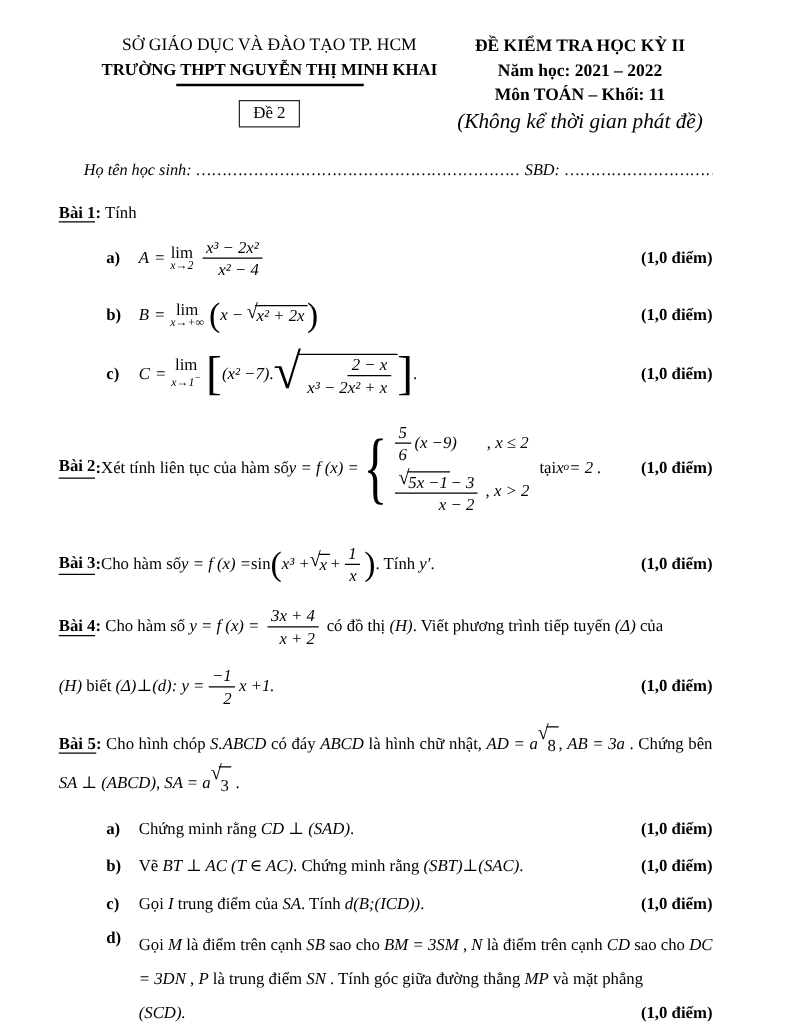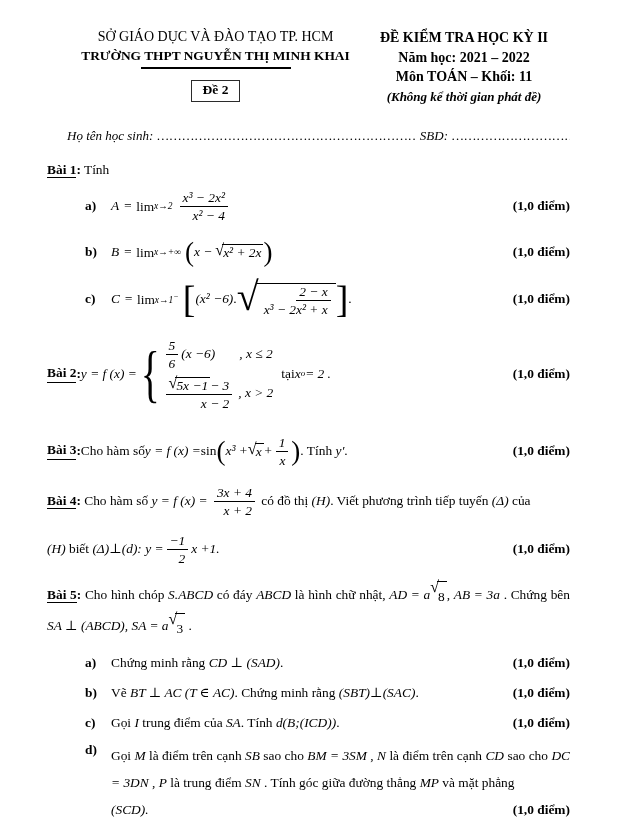--- a/index.html
+++ b/index.html
@@ -8,41 +8,41 @@
     font-family:"Liberation Serif","DejaVu Serif",serif;color:#000;
     box-sizing:border-box;padding:28px 61px 10px 47px;overflow:hidden;
     font-size:13.4px;line-height:1.25;
   }
   
   .header{display:flex;}
   .h-left{width:285px;margin-left:26px;text-align:center;flex:none;}
   .dept{font-size:14px;white-space:nowrap;font-family:Liberation Serif, serif;}
   .school{font-size:13.4px;font-weight:bold;margin-top:2px;white-space:nowrap;}
   .h-underline{width:150px;height:2px;background:#000;margin:3px auto 0;}
-  .codewrap{margin-top:11px;font-weight:bold;}
+  .codewrap{margin-top:11px;}
   .exam-code-box{display:inline-block;border:1.4px solid #2b2b2b;padding:1px 11px 2px;font-size:13.5px;}
   .h-right{margin-left:auto;width:212px;text-align:center;font-weight:bold;font-size:14px;line-height:19.5px;flex:none;}
-  .h-note{font-weight:bold;font-style:italic;font-size:13px;}
+  .h-note{font-weight:normal;font-style:italic;font-size:17px;}
   
   .student{display:flex;align-items:baseline;margin-top:22px;margin-left:20px;font-style:italic;font-size:13px;}
   .dots{overflow:hidden;white-space:nowrap;letter-spacing:1px;}
   .dots1{flex:1;margin:0 4px;}
   .dots2{width:118px;flex:none;margin-left:4px;}
   
   .q-head{margin-top:18px;}
   .blabel{font-weight:bold;border-bottom:1.4px solid #000;padding-bottom:0;}
   .bcolon{font-weight:bold;}
   .qrow{display:flex;align-items:center;padding-left:38px;}
   .qrow>*{flex:none;}
   .item{font-weight:bold;width:26px;}
   .points{margin-left:auto;font-weight:bold;white-space:nowrap;}
   .mi{font-style:italic;}
   .eq{margin:0 4px;font-style:italic;}
   
-  .limwrap{display:inline-flex;flex-direction:row;align-items:center;margin-right:4px;}
+  .limwrap{display:inline-flex;flex-direction:column;align-items:center;margin-right:4px;}
   .ltop{line-height:13px;}
   .lsub{font-size:9.5px;line-height:10px;font-style:italic;white-space:nowrap;}
   .lsup{font-size:8px;vertical-align:super;}
   
   .frac{display:inline-flex;flex-direction:column;align-items:flex-end;text-align:center;margin:0 3px;line-height:15px;vertical-align:middle;}
   .fn{border-bottom:1px solid #000;padding:0 3px 1px;white-space:nowrap;display:inline-flex;align-items:flex-end;justify-content:center;}
   .fd{padding:1px 3px 0;white-space:nowrap;}
   
   .sqrt{display:inline-flex;align-items:flex-start;vertical-align:middle;}
   .rad{font-style:normal;font-size:1.2em;line-height:0.9;margin-right:-2px;}
@@ -146,48 +146,49 @@
 
   <div class="qrow r1c">
     <span class="item">c)</span>
     <span class="mi">C</span>
     <span class="eq">=</span>
     <span class="limwrap">
       <span class="ltop">lim</span>
       <span class="lsub"><span>x→1</span><sup class="lsup">−</sup></span>
     </span>
     <span class="d2">[</span>
-    <span class="mi">(x² −6)</span>
+    <span class="mi">(x² −7)</span>
     <span>.</span>
     <span class="sqrt tall">
       <span class="rad">√</span>
       <span class="sqc">
         <span class="frac mi">
           <span class="fn">2 − x</span>
           <span class="fd">x³ − 2x² + x</span>
         </span>
       </span>
     </span>
     <span class="d2">]</span>
     <span>.</span>
     <span class="points">(1,0 điểm)</span>
   </div>
 
   <div class="q2row">
     <span class="blabel">Bài 2</span>
       <span class="bcolon">:</span>
+    <span> Xét tính liên tục của hàm số </span>
     <span class="mi">y = f (x) = </span>
     <span class="brace">{</span>
     <span class="cases">
       <span class="crow">
         <span class="frac mi">
           <span class="fn">5</span>
           <span class="fd">6</span>
         </span>
-        <span class="mi">(x −6)</span>
+        <span class="mi">(x −9)</span>
         <span class="cond mi">, x ≤ 2</span>
       </span>
       <span class="crow">
         <span class="frac">
           <span class="fn">
             <span class="sqrt">
               <span class="rad">√</span>
               <span class="sqc mi">5x −1</span>
             </span>
             <span class="mi"> − 3</span>

